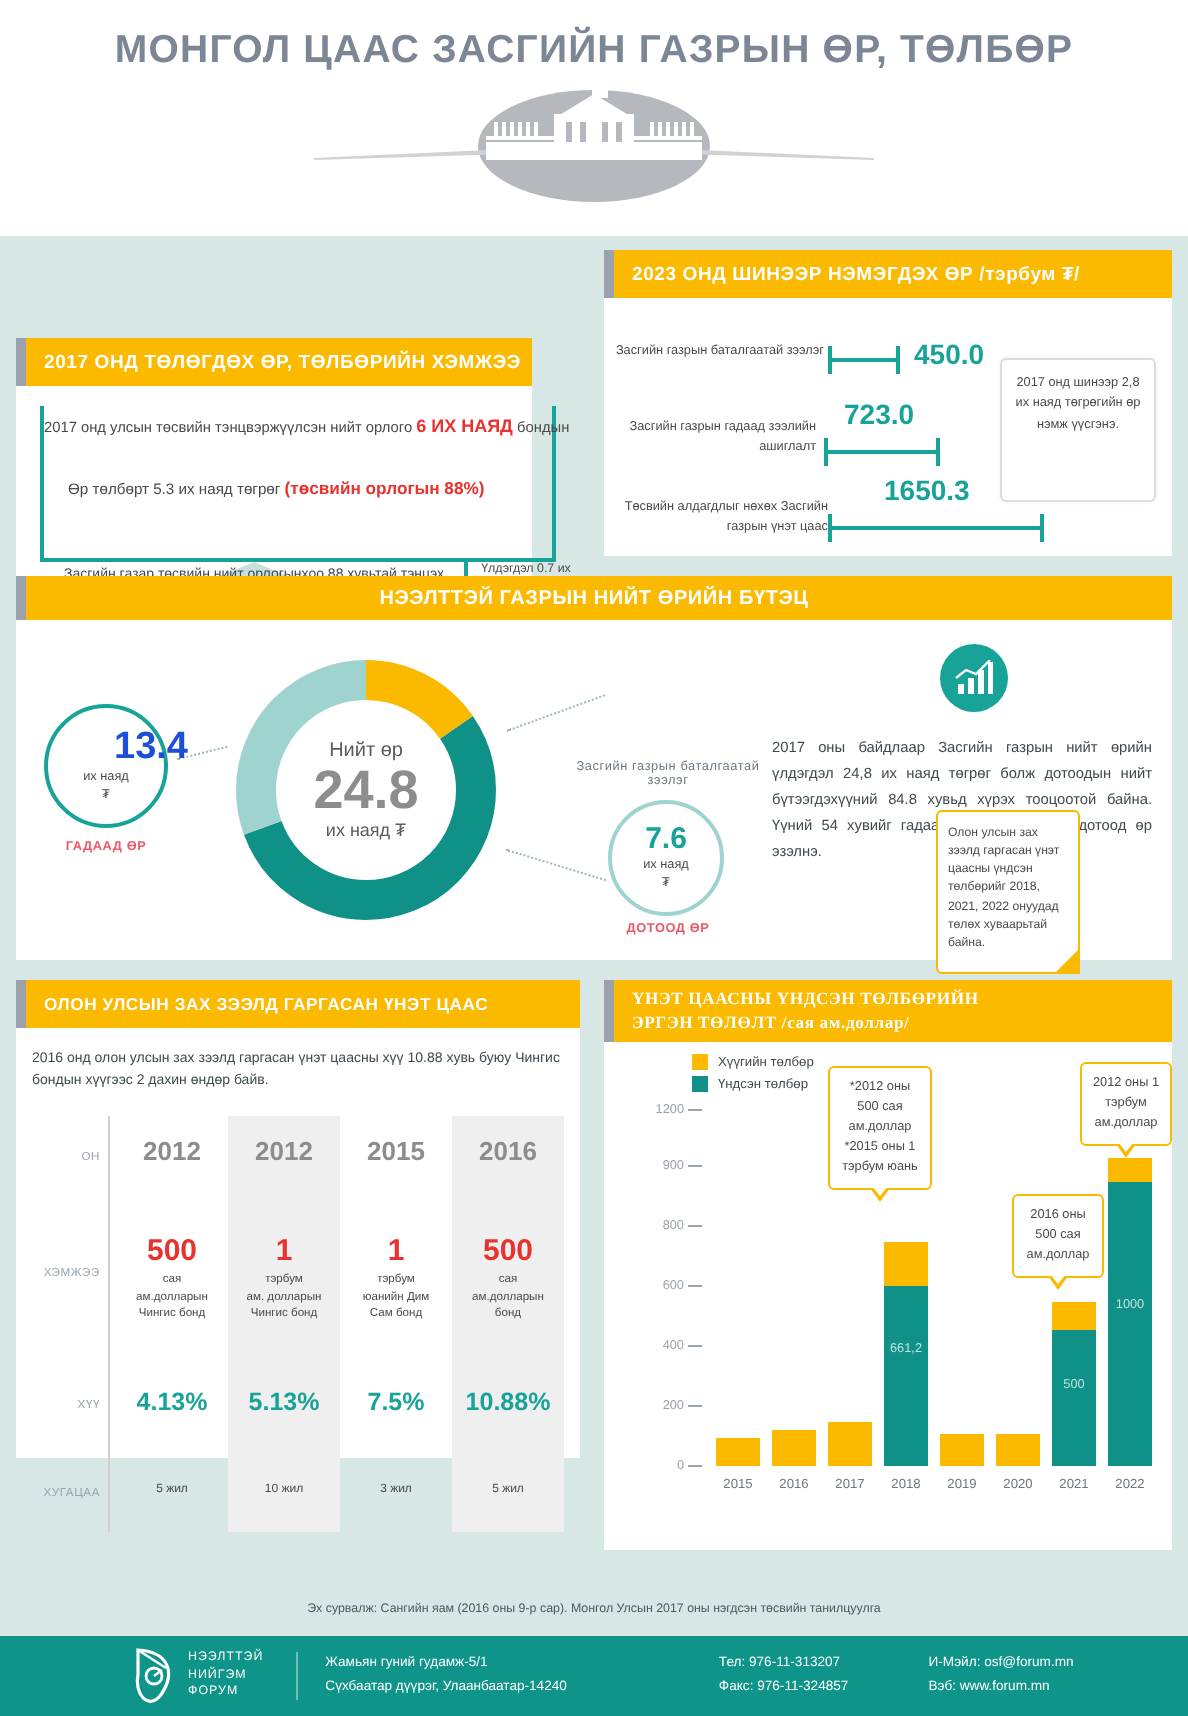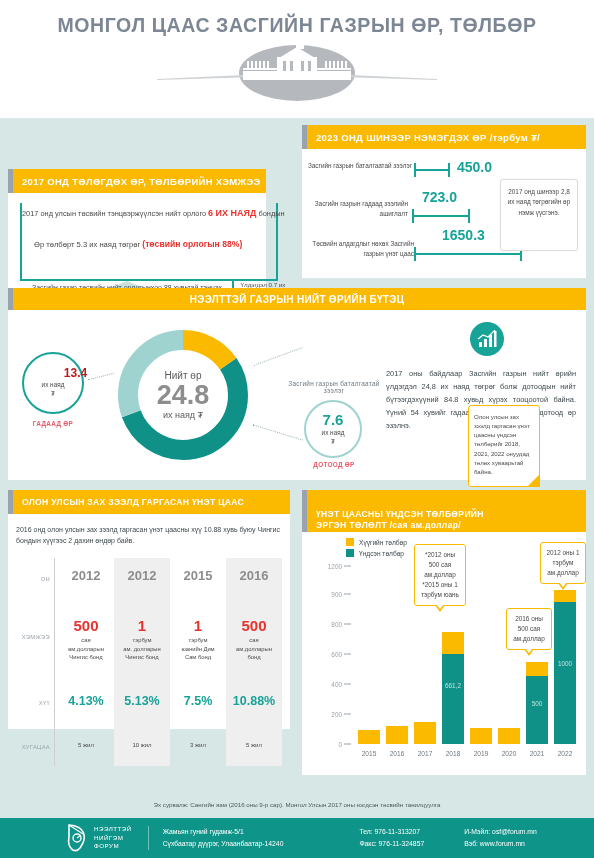--- a/index.html
+++ b/index.html
@@ -77,21 +77,21 @@
     border-bottom: 41px solid #c9e0dd;
   }
   .tri-text {
     position: absolute; left: 14px; top: 90px; width: 210px;
     text-align: center; font-size: 7px; line-height: 1.55; color: #3f4a4e;
   }
 
   
   #p-topright { left: 302px; top: 7px; width: 284px; height: 153px; }
   #p-topright .panel-head { height: 24px; font-size: 9.5px; }
-  .tr-body { position: relative; height: 165px; padding-top: 6px; }
+  .tr-body { position: relative; height: 165px; padding-top: 16px; }
   .tr-row { position: relative; height: 38px; }
   .tr-label {
     position: absolute; right: 0; top: 0; width: 108px;
     text-align: right; font-size: 6.4px; line-height: 1.5; color: #4a4a4a;
   }
   .tr-bar { position: absolute; height: 14px; }
   .tr-bar .seg { position: absolute; top: 6px; height: 2px; background: #17a398; left: 0; right: 0; }
   .tr-bar .cap { position: absolute; top: 0; width: 2px; height: 14px; background: #17a398; }
   .tr-bar .cap.l { left: 0; } .tr-bar .cap.r { right: 0; }
   .tr-val {
@@ -125,21 +125,21 @@
   }
   .bub-val { font-weight: bold; line-height: 1; }
   .bub-unit { font-size: 6.4px; color: #4a4a4a; line-height: 1.35; margin-top: 2px; }
   .bub-cap {
     position: absolute; text-align: center; font-size: 6.4px;
     font-weight: bold; color: #ea5a6a; letter-spacing: .3px;
   }
   .bub-cap.gray { color: #6d7880; font-weight: normal; }
 
   #bub-foreign { left: 14px; top: 42px; width: 62px; height: 62px; border: 2px solid #17a398; }
-  #bub-foreign .bub-val { color: #b91c1c; font-size: 12px; margin-left: 45px; }
+  #bub-foreign .bub-val { color: #1d4ed8; font-size: 19px; margin-left: 45px; }
   #cap-foreign { left: 6px; top: 110px; width: 78px; }
 
   #bub-guar { left: 296px; top: 8px; width: 58px; height: 58px; border: 2px solid #fbb900; }
   #bub-guar .bub-val { color: #fbb900; font-size: 15px; }
   #cap-guar { left: 278px; top: 70px; width: 96px; }
 
   #bub-dom { left: 296px; top: 90px; width: 58px; height: 58px; border: 2px solid #9fd3cf; }
   #bub-dom .bub-val { color: #17a398; font-size: 15px; }
   #cap-dom { left: 286px; top: 151px; width: 80px; }
 
@@ -174,21 +174,21 @@
   }
   .tcell { position: absolute; width: 56px; text-align: center; }
   .tcell .yr { font-size: 13px; font-weight: bold; color: #8d8d8d; }
   .tcell .amt { font-size: 15px; font-weight: bold; color: #e8322e; line-height: 1.1; }
   .tcell .amtsub { font-size: 5.8px; line-height: 1.5; color: #4a4a4a; margin-top: 1px; }
   .tcell .rate { font-size: 12.5px; font-weight: bold; color: #17a398; }
   .tcell .dur { font-size: 6px; color: #4a4a4a; }
 
   
   #p-botright { left: 302px; top: 372px; width: 284px; height: 285px; }
-  #p-botright .panel-head { height: 42px; font-size: 8.6px; line-height: 1.35; align-items: flex-end; }
+  #p-botright .panel-head { height: 31px; font-size: 8.6px; line-height: 1.35; align-items: center; font-family: Liberation Serif, serif; }
   .br-body { position: relative; height: 251px; }
 
   .legend { position: absolute; left: 44px; top: 6px; }
   .leg-item { display: flex; align-items: center; margin-bottom: 3px; }
   .leg-sw { width: 8px; height: 8px; margin-right: 5px; }
   .leg-txt { font-size: 6.6px; color: #3f4a4e; }
 
   .chart { position: absolute; left: 6px; top: 2px; width: 274px; height: 240px; }
   .ytick {
     position: absolute; left: 0; width: 34px; text-align: right;

